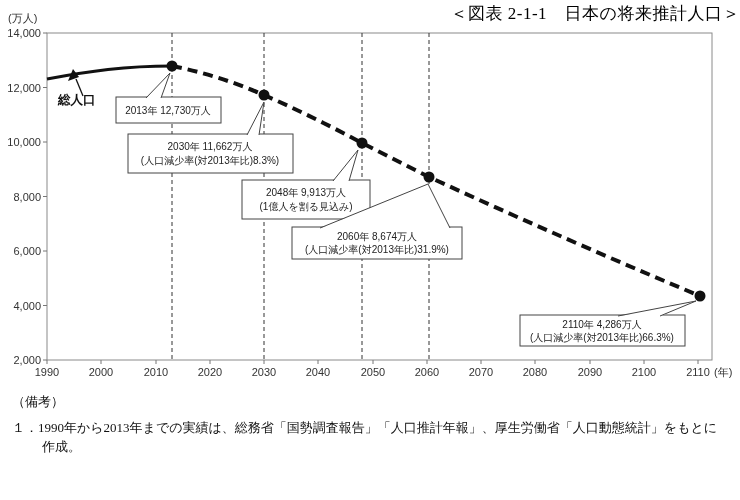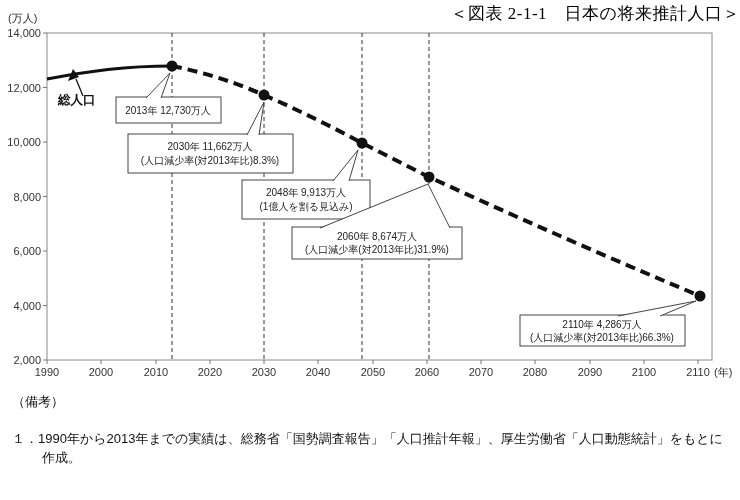--- a/index.html
+++ b/index.html
@@ -7,23 +7,23 @@
        font-family:"Liberation Sans","DejaVu Sans",sans-serif;color:#1a1a1a;}
   .page{position:relative;width:740px;height:500px;background:#fff;}
   .title{position:absolute;top:2px;left:0;width:740px;text-align:right;
          font-family:"Liberation Serif","DejaVu Serif",serif;
          font-weight:normal;font-size:17px;letter-spacing:.5px;color:#000;}
   svg{position:absolute;top:0;left:0;}
   .ax{font-size:11px;fill:#333;}
   .callout-text{font-size:10px;fill:#222;}
   .series-label{font-size:12.5px;font-weight:bold;fill:#111;}
   .notes{position:absolute;top:393px;left:12px;width:716px;
-         font-family:Liberation Sans, sans-serif;
+         font-family:Liberation Serif, serif;
          font-size:13px;line-height:1.42;color:#111;}
-  .note-item{padding-left:30px;text-indent:-30px;margin-top:19px;}
+  .note-item{padding-left:30px;text-indent:-30px;margin-top:8px;}
 </style>
 </head>
 <body>
 
 <div class="page">
 
   <div class="title">＜図表 2-1-1　日本の将来推計人口＞</div>
 
   <svg width="740" height="390" viewBox="0 0 740 390">
 

